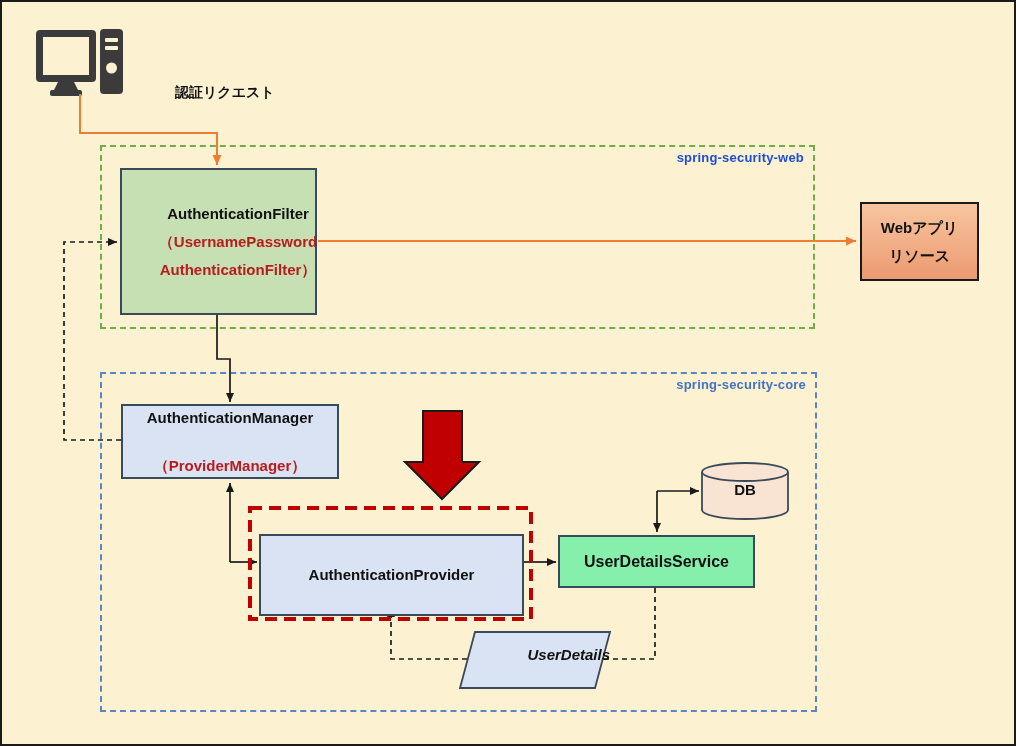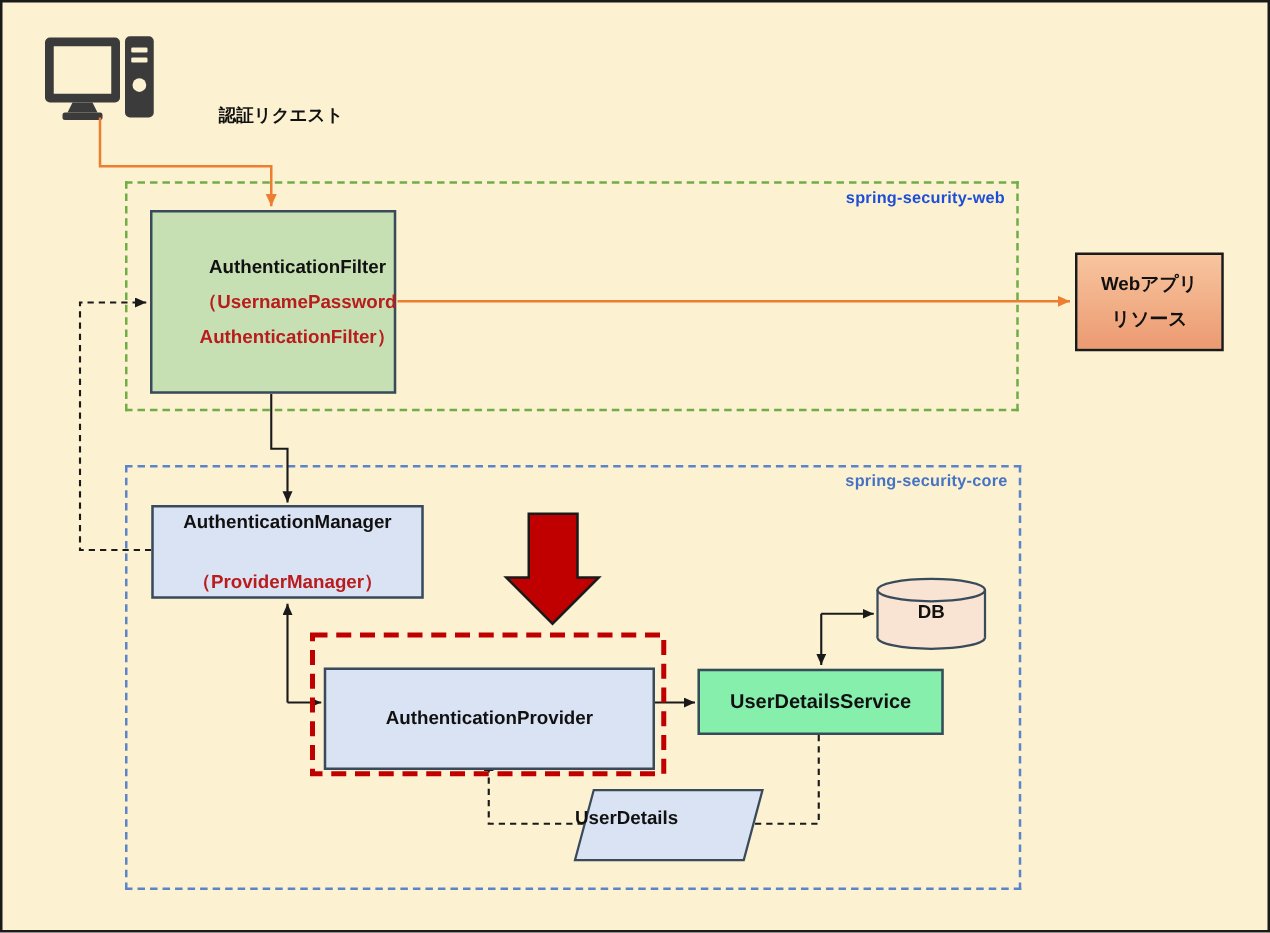--- a/index.html
+++ b/index.html
@@ -44,21 +44,21 @@
   .manager  { left: 119px; top: 402px; width: 218px; height: 75px;  background: #DAE3F3; gap: 20px; }
   .provider { left: 257px; top: 532px; width: 265px; height: 82px;  background: #DAE3F3; }
   .uds      { left: 556px; top: 533px; width: 197px; height: 53px;  background: #86efac; font-size: 16px; }
   .webres   { left: 858px; top: 200px; width: 119px; height: 79px;
               background: linear-gradient(#F7C59F, #EC9A71); border: 2px solid #1a1a1a; }
 
   
   .txt { position: absolute; z-index: 3; font-weight: bold; color: #111; }
   .auth-req  { left: 129px; top: 82px;  font-size: 14px; padding-left: 44px; }
   .db-label  { left: 700px; top: 479px; width: 86px;  text-align: center; font-size: 15px; }
-  .ud-label  { left: 458px; top: 644px; width: 150px; text-align: left; font-size: 15px; }
+  .ud-label  { left: 458px; top: 644px; width: 150px; text-align: right; font-size: 15px; font-style: italic; }
 </style>
 </head>
 <body>
 
 <div class="canvas">
 
   <div class="group group-web">
     <div class="group-label green">spring-security-web</div>
   </div>
   <div class="group group-core">

